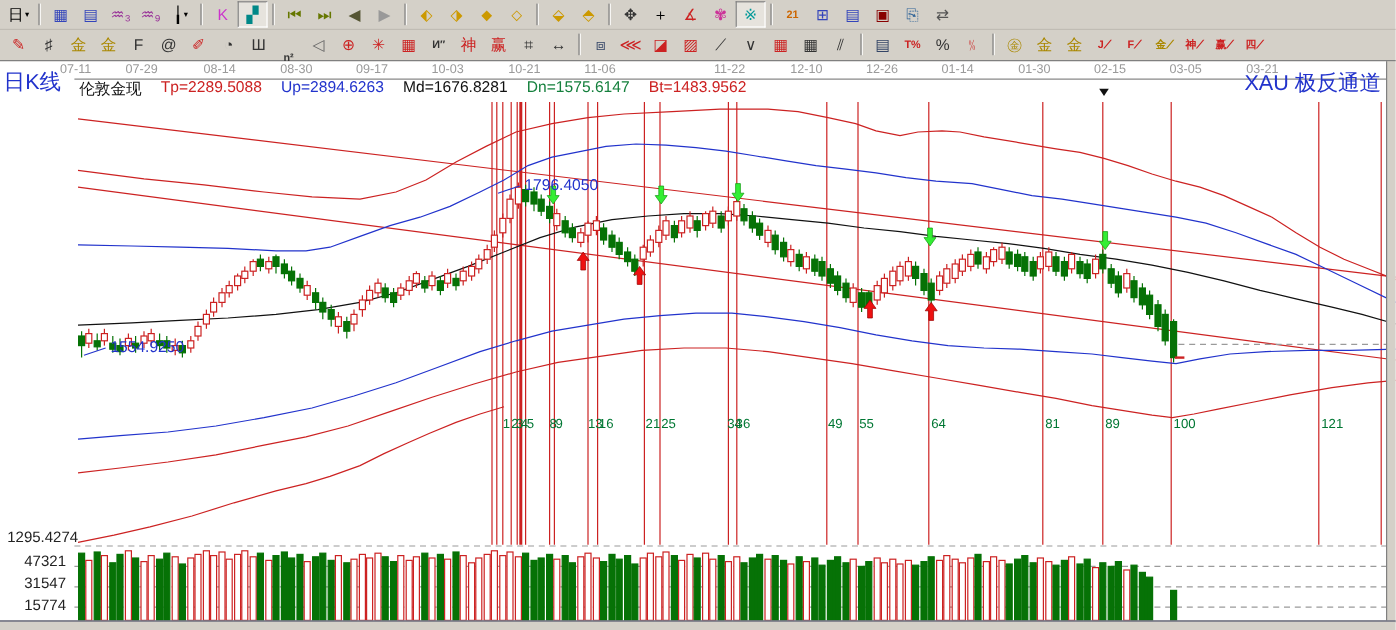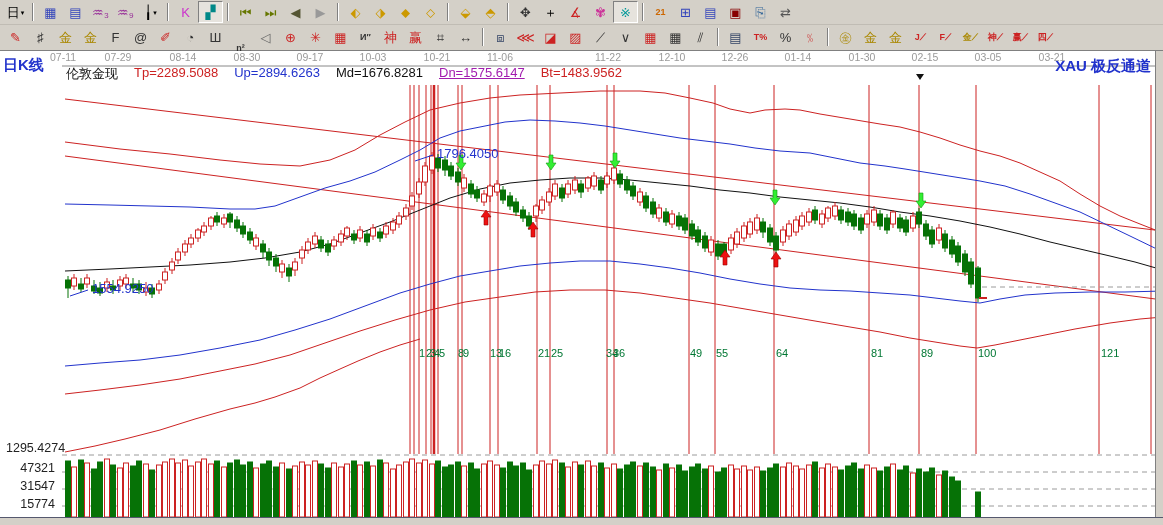--- a/index.html
+++ b/index.html
@@ -10,21 +10,21 @@
            border-bottom:1px solid #808080;}
   .trow{height:24px;display:flex;align-items:center;padding-left:3px;}
   .trow1{border-bottom:1px solid #c0bcb4;}
   .tbtn{min-width:23px;height:20px;display:flex;align-items:center;justify-content:center;
         font-size:13px;line-height:1;cursor:pointer;border:1px solid transparent;user-select:none;}
   .tbtn.pressed{border:1px solid #808080;border-bottom-color:#fff;border-right-color:#fff;background:#e6e3dd;}
   .tbtn .dd{font-size:7px;margin-left:1px;color:#000;}
   .tsep{width:0;height:18px;border-left:1px solid #808080;border-right:1px solid #ffffff;margin:0 4px;}
   .small{font-size:9px;font-weight:bold;}
   
-  .hlabel{position:absolute;z-index:5;font-size:15px;white-space:nowrap;font-weight:bold;}
+  .hlabel{position:absolute;z-index:5;font-size:18px;white-space:nowrap;}
   #lbl-kline{left:3px;top:56px;color:#2233cc;}
   #lbl-symbol{right:12px;top:57px;color:#2233cc;}
   .params{position:absolute;left:66px;top:65px;z-index:5;display:flex;gap:16px;font-size:13px;}
   .params .p0{color:#111;}
   
   .rightstrip{position:absolute;right:0;top:50px;width:7px;height:468px;background:#d4d0c8;
               border-left:1px solid #808080;z-index:6;}
   .bottomstrip{position:absolute;left:0;bottom:0;width:1163px;height:7px;background:#d4d0c8;
                border-top:1px solid #55586e;z-index:6;}
   svg text{font-family:"Liberation Sans","DejaVu Sans",sans-serif;}
@@ -261,21 +261,21 @@
     </div>
 </div>
 
 <div class="hlabel" id="lbl-kline">日K线</div>
 <div class="hlabel" id="lbl-symbol">XAU 极反通道</div>
 <div class="params">
   <span class="p0">伦敦金现</span>
 <span style="color: rgb(204, 34, 34);">Tp=2289.5088</span>
     <span style="color: rgb(34, 51, 204);">Up=2894.6263</span>
     <span style="color: rgb(17, 17, 17);">Md=1676.8281</span>
-    <span style="color: #a21caf; text-decoration: underline;">Dn=1575.6147</span>
+    <span style="color: #15803d;">Dn=1575.6147</span>
     <span style="color: rgb(204, 34, 34);">Bt=1483.9562</span>
   </div>
 
 <svg id="chart" width="1163" height="525" viewBox="0 0 1163 525" style="position:absolute;left:0;top:0;z-index:1;">
     <text x="63" y="61" fill="#9a9a9a" font-size="10.5" text-anchor="middle">07-11</text>
     <text x="118" y="61" fill="#9a9a9a" font-size="10.5" text-anchor="middle">07-29</text>
     <text x="183" y="61" fill="#9a9a9a" font-size="10.5" text-anchor="middle">08-14</text>
     <text x="247" y="61" fill="#9a9a9a" font-size="10.5" text-anchor="middle">08-30</text>
     <text x="310" y="61" fill="#9a9a9a" font-size="10.5" text-anchor="middle">09-17</text>
     <text x="373" y="61" fill="#9a9a9a" font-size="10.5" text-anchor="middle">10-03</text>

